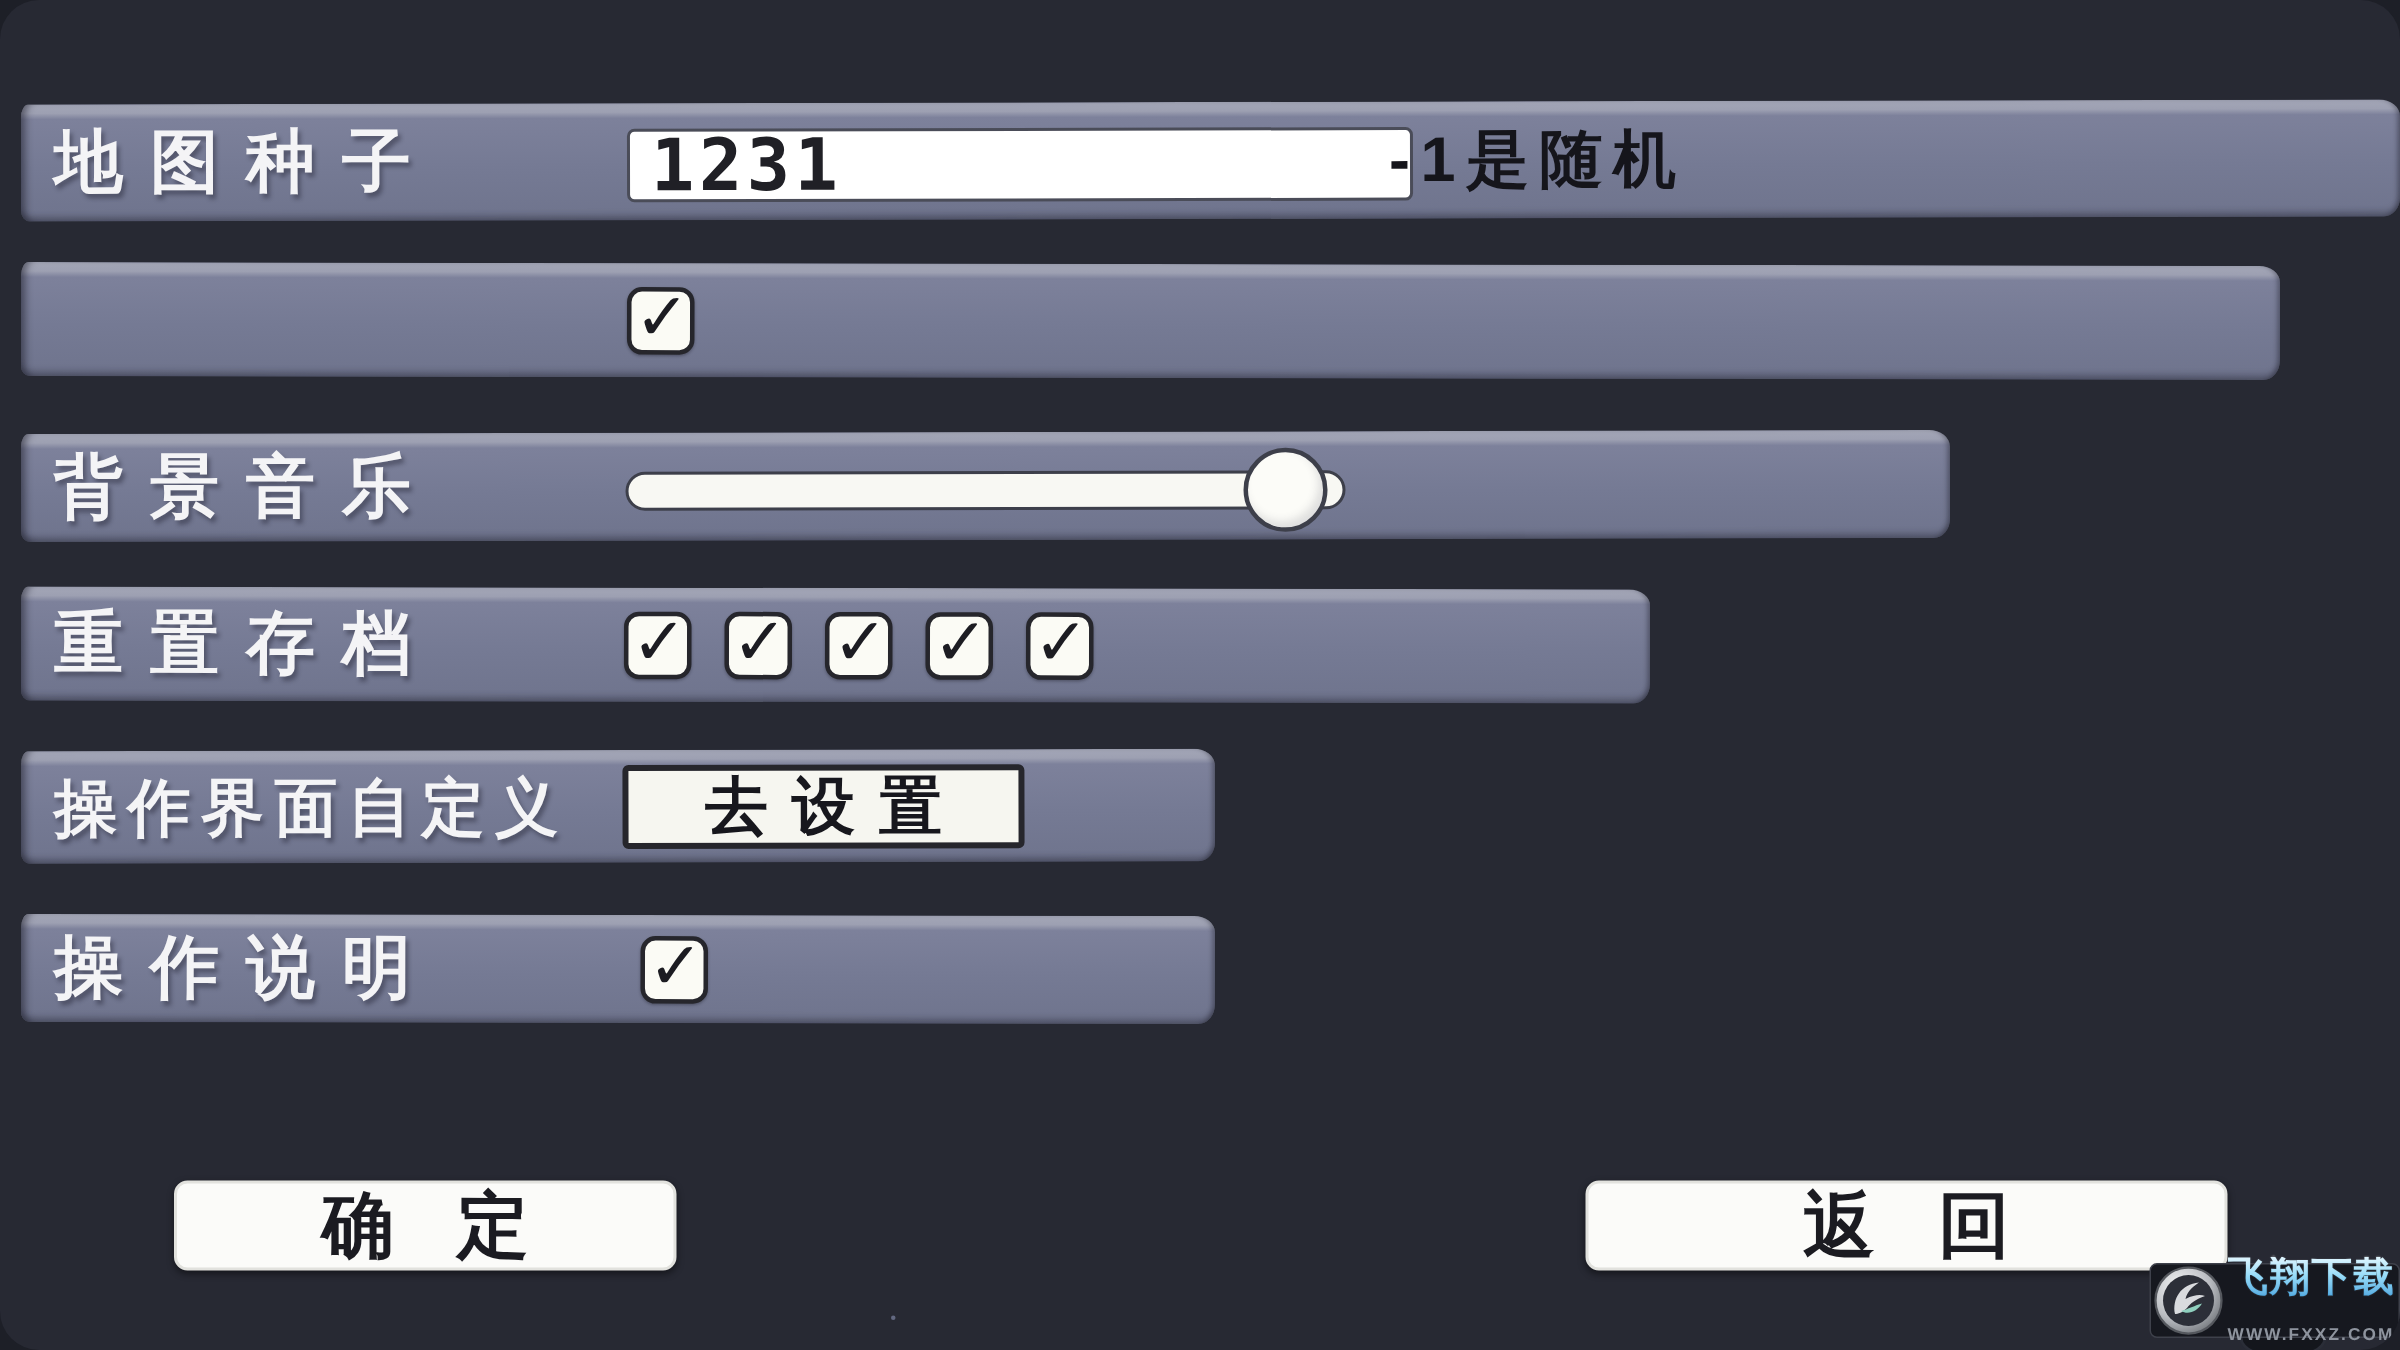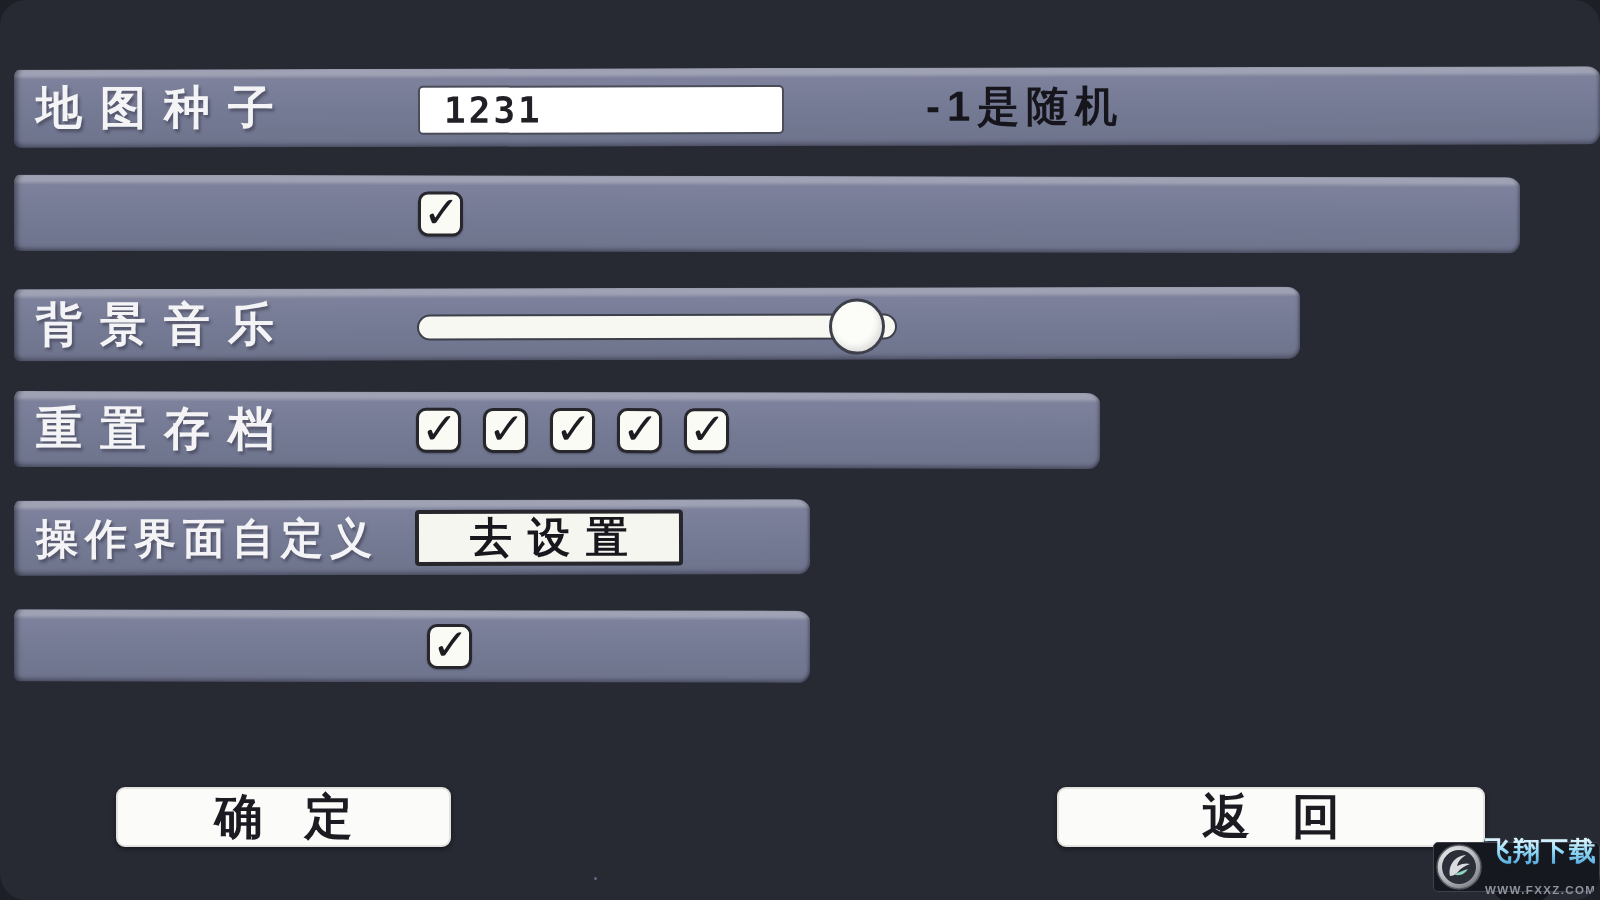--- a/index.html
+++ b/index.html
@@ -24,25 +24,25 @@
   }
   .row-label span{letter-spacing:18px;margin-right:-18px;}
   .row-label.tight span{letter-spacing:7px;margin-right:-7px;font-size:42px;}
 
   .hint-text{
     position:absolute;left:912px;top:50%;transform:translateY(-50%);
     color:#15151b;font-weight:bold;font-size:42px;letter-spacing:7px;white-space:nowrap;
   }
 
   .seed-input{
-    position:absolute;left:404px;top:17px;width:366px;height:49px;
+    position:absolute;left:404px;top:17px;width:524px;height:49px;
     background:#ffffff;border:2px solid #4a4c58;border-radius:5px;
     font-family:"DejaVu Sans Mono","Liberation Mono",monospace;
-    font-weight:bold;font-size:36px;color:#202026;letter-spacing:3px;
-    padding:0 24px;outline:none;
+    font-weight:bold;font-size:48px;color:#202026;letter-spacing:3px;
+    padding:0 14px;outline:none;
   }
 
   .checkbox{
     position:absolute;width:45px;height:45px;
     background:#fbfbf5;border:3px solid #26262c;border-radius:10px;
     display:flex;align-items:center;justify-content:center;
     box-shadow:0 1px 2px rgba(20,20,30,.35);
     cursor:pointer;
   }
   .checkbox .check{
@@ -149,20 +149,21 @@
   </div>
 
   <div class="bar" style="top:500px;height:75px;width:796px;">
     <div class="row-label tight"><span>操作界面自定义</span></div>
     <div class="goto-btn">
         <span>去设置</span>
       </div>
   </div>
 
   <div class="bar" style="top:610px;height:72px;width:796px;">
+    <div class="row-label"><span>操作说明</span></div>
     <div class="checkbox" style="left:413px;top:14px;">
       <span class="check">✓</span>
     </div>
   </div>
 
   <div class="big-btn" id="confirm-btn">
       <span>确定</span>
     </div>
   <div class="big-btn" id="back-btn">
       <span>返回</span>

